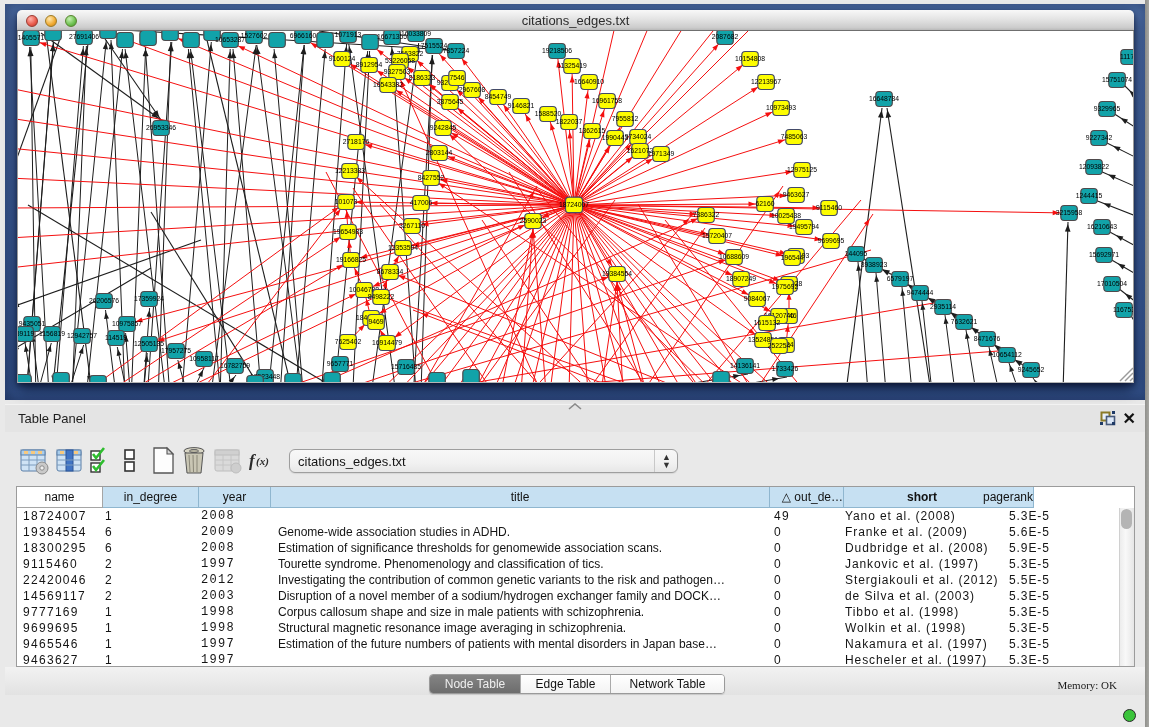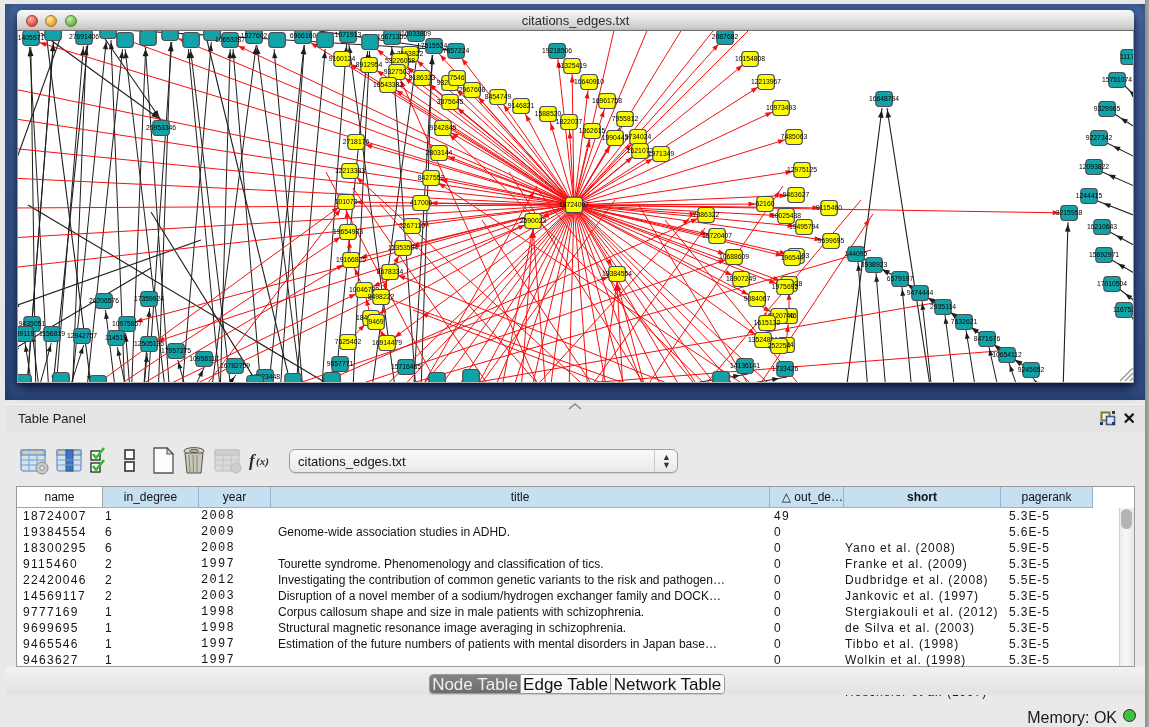--- a/index.html
+++ b/index.html
@@ -54,47 +54,47 @@
   background:#fff; border:1px solid #9b9b9b; }
 .th { position:absolute; top:487px; height:21px; background:#c6e0f2;
   border-right:1px solid #8fb6cf; border-bottom:1px solid #8fb6cf;
   font-size:12px; color:#111; text-align:center; line-height:21px; }
 #th0 { left:17px; width:86px; background:#ffffff; border-right:1px solid #a5a5a5; border-bottom:1px solid #a5a5a5; }
 #th1 { left:103px; width:96px; }
 #th2 { left:199px; width:72px; }
 #th3 { left:271px; width:499px; }
 #th4 { left:770px; width:74px; text-align:right; padding-left:4px; }
 #th5 { left:844px; width:157px;font-weight:bold; }
-#th6 { left:1001px; width:92px; }
+#th6 { left:942px; width:92px;text-align:right; }
 .trow { position:absolute; left:17px; width:1100px; height:16px; font-size:12px; color:#141414; }
 .trow span { position:absolute; top:0; white-space:nowrap; overflow:hidden; line-height:16px; }
 .trow .c0 { left:6px; width:80px; letter-spacing:1.3px; }
 .trow .c1 { left:88px; width:82px; letter-spacing:1.3px; }
 .trow .c2 { left:184px; width:70px; letter-spacing:1.3px;font-family:Liberation Mono, monospace; }
 .trow .c3 { left:261px; width:492px; }
 .trow .c4 { left:757px; width:68px; letter-spacing:1.3px; }
-.trow .c5 { left:828px; width:170px; letter-spacing:0.9px;margin-top:32px; }
+.trow .c5 { left:828px; width:170px; letter-spacing:0.9px; }
 .trow .c6 { left:992px; width:100px; letter-spacing:0.9px; }
 #vscroll { position:absolute; left:1119px; top:508px; width:15px; height:158px;
   background:linear-gradient(90deg,#ececec,#f8f8f8 40%,#e6e6e6); border-left:1px solid #d0d0d0; }
 #vthumb { position:absolute; left:1121px; top:509px; width:11px; height:20px;
   background:#b4b4b4; border-radius:6px; }
 
 
 #tabstrip { position:absolute; left:5px; top:667px; width:1140px; height:28px;
   background:linear-gradient(180deg,#f2f2f2,#e2e2e2); }
 #tabs { position:absolute; left:429px; top:674px; height:20px; display:flex;
   border:1px solid #9a9a9a; border-radius:4px; overflow:hidden;
   box-shadow:0 1px 1px rgba(0,0,0,0.12); }
-#tabs .seg { height:20px; line-height:19px; font-size:17px; text-align:center;
+#tabs .seg { height:20px; line-height:19px; font-size:12px; text-align:center;
   background:linear-gradient(180deg,#ffffff,#f2f2f2); color:#111; }
 #tabs .seg.sel { background:linear-gradient(180deg,#848484,#6a6a6a); color:#efefef; }
 #tabs .seg + .seg { border-left:1px solid #aaa; }
 
-#memory { position:absolute; right:32px; top:709px; font-size:16px; color:#1a1a1a; }
+#memory { position:absolute; right:32px; top:679px; font-size:11px; color:#1a1a1a;font-family:Liberation Serif, serif; }
 #memdot { position:absolute; right:13px; top:709px; width:13px; height:13px; border-radius:50%;
   background:#3bc43b; border:1.5px solid #2a2a2a; }
 </style></head>
 <body>
 <div id="app">
   <div id="netpanel">
       <div class="innershadow"></div>
     </div>
   <div id="netscroll"></div>
 
@@ -943,20 +943,21 @@
       <span class="c2">2009</span>
       <span class="c3">Genome-wide association studies in ADHD.</span>
       <span class="c4">0</span>
       <span class="c5">Franke et al. (2009)</span>
       <span class="c6">5.6E-5</span>
     </div>
 <div class="trow" style="top:540px">
 <span class="c0">18300295</span>
       <span class="c1">6</span>
       <span class="c2">2008</span>
+      <span class="c3">Estimation of significance thresholds for genomewide association scans.</span>
       <span class="c4">0</span>
       <span class="c5">Dudbridge et al. (2008)</span>
       <span class="c6">5.9E-5</span>
     </div>
 <div class="trow" style="top:556px">
 <span class="c0">9115460</span>
       <span class="c1">2</span>
       <span class="c2">1997</span>
       <span class="c3">Tourette syndrome. Phenomenology and classification of tics.</span>
       <span class="c4">0</span>

